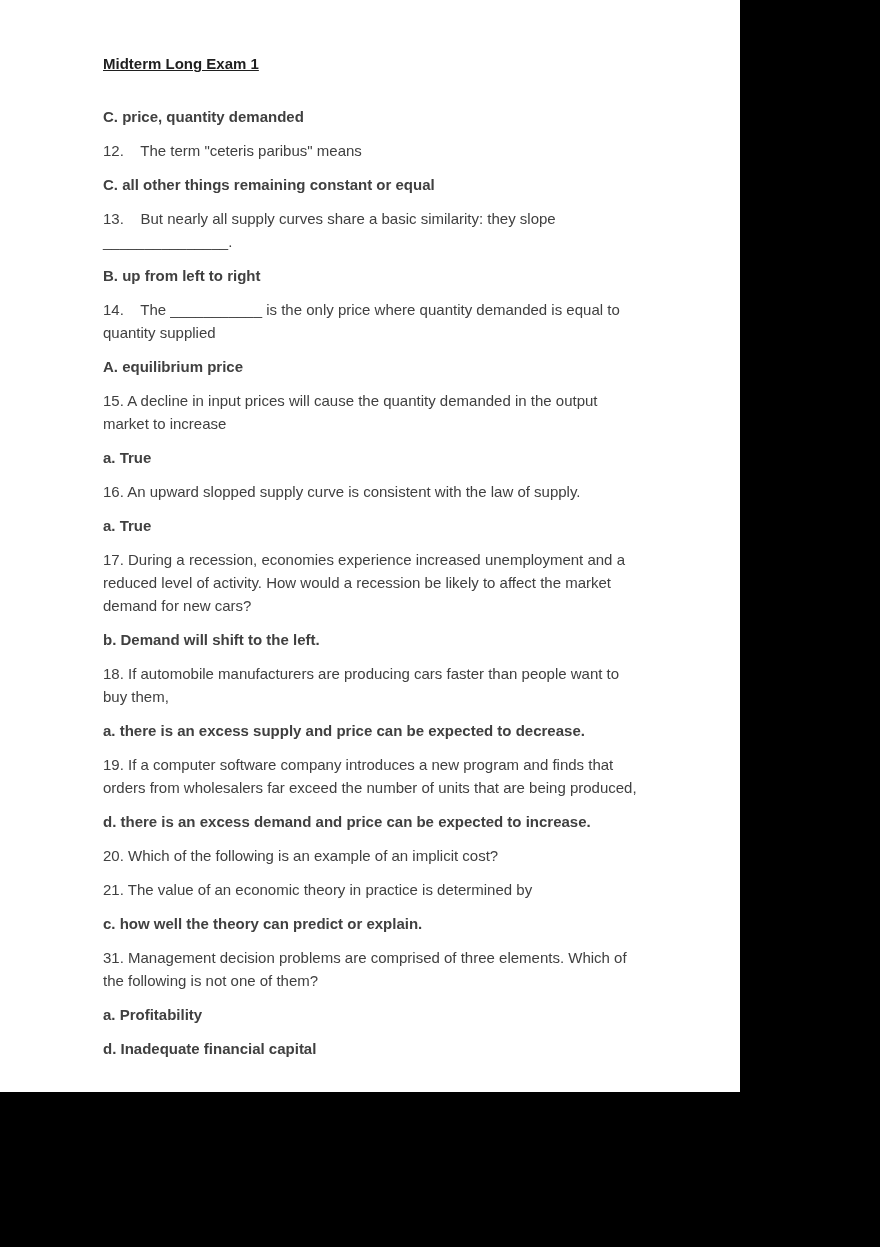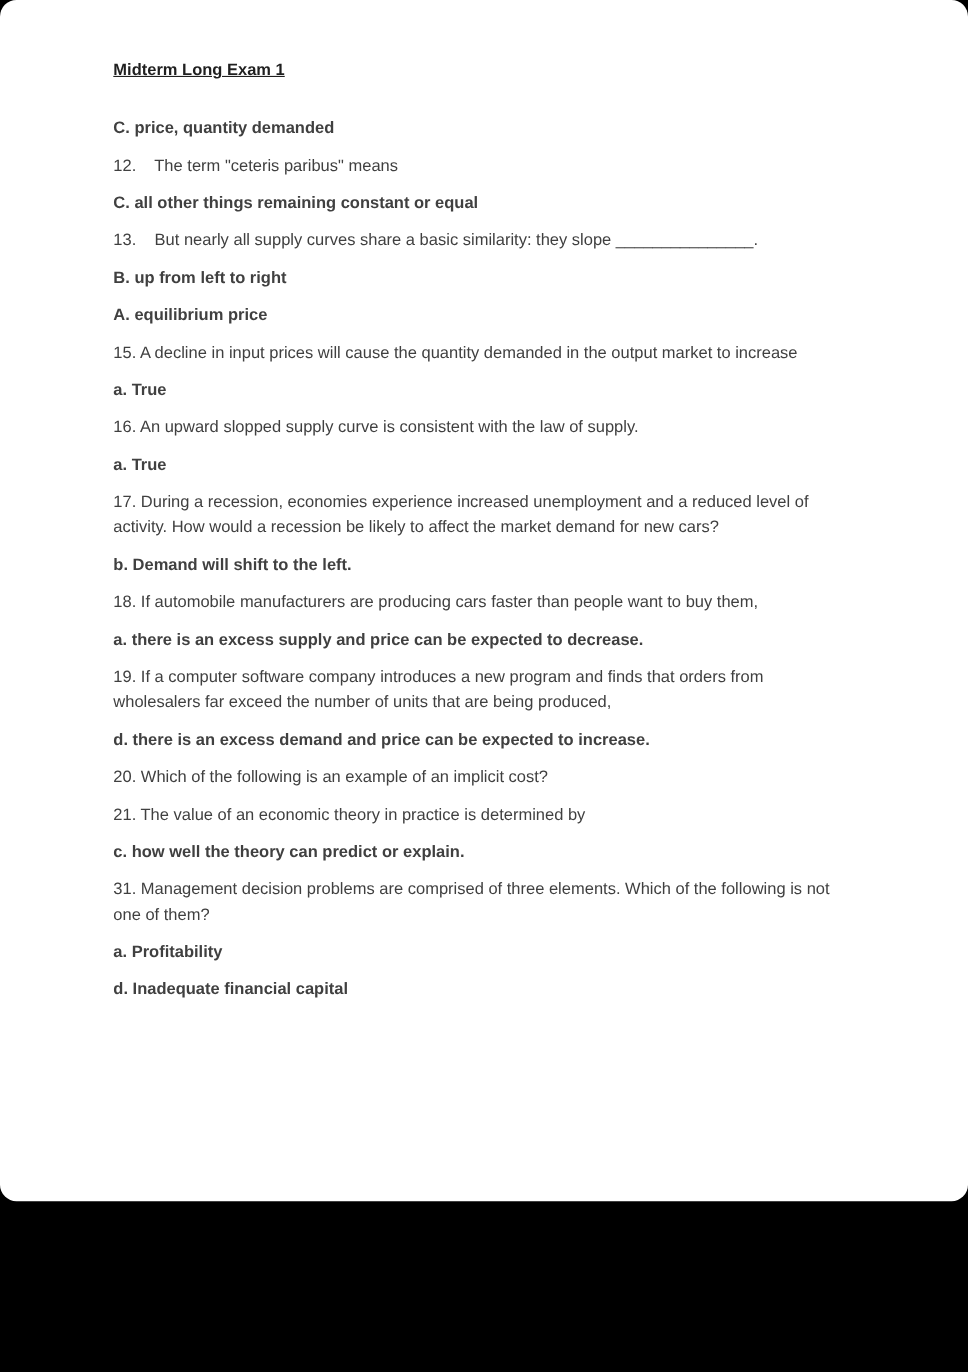--- a/index.html
+++ b/index.html
@@ -9,25 +9,24 @@
     background: #000000;
     font-family: "Liberation Sans", "DejaVu Sans", sans-serif;
   }
 
   body {
     height: 1247px;
     overflow: hidden;
   }
 
   .page {
-    width: 880px;
+    width: 740px;
     height: 1092px;
     background: #ffffff;
     padding: 52px 103px 15px 103px;
-    border-radius: 15px;
   }
 
   .doc-title {
     font-size: 15px;
     line-height: 23px;
     font-weight: bold;
     text-decoration: underline;
     color: #1f1f1f;
     margin-bottom: 30px;
   }
@@ -50,20 +49,21 @@
 
 <div class="page">
   <div class="doc-title">Midterm Long Exam 1</div>
 
   <div>
       <p class="para bold">C. price, quantity demanded</p>
       <p class="para">12.    The term "ceteris paribus" means</p>
       <p class="para bold">C. all other things remaining constant or equal</p>
       <p class="para">13.    But nearly all supply curves share a basic similarity: they slope _______________.</p>
       <p class="para bold">B. up from left to right</p>
+      <p class="para">14.    The ___________ is the only price where quantity demanded is equal to quantity supplied</p>
       <p class="para bold">A. equilibrium price</p>
       <p class="para">15. A decline in input prices will cause the quantity demanded in the output market to increase</p>
       <p class="para bold">a. True</p>
       <p class="para">16. An upward slopped supply curve is consistent with the law of supply.</p>
       <p class="para bold">a. True</p>
       <p class="para">17. During a recession, economies experience increased unemployment and a reduced level of activity. How would a recession be likely to affect the market demand for new cars?</p>
       <p class="para bold">b. Demand will shift to the left.</p>
       <p class="para">18. If automobile manufacturers are producing cars faster than people want to buy them,</p>
       <p class="para bold">a. there is an excess supply and price can be expected to decrease.</p>
       <p class="para">19. If a computer software company introduces a new program and finds that orders from wholesalers far exceed the number of units that are being produced,</p>

